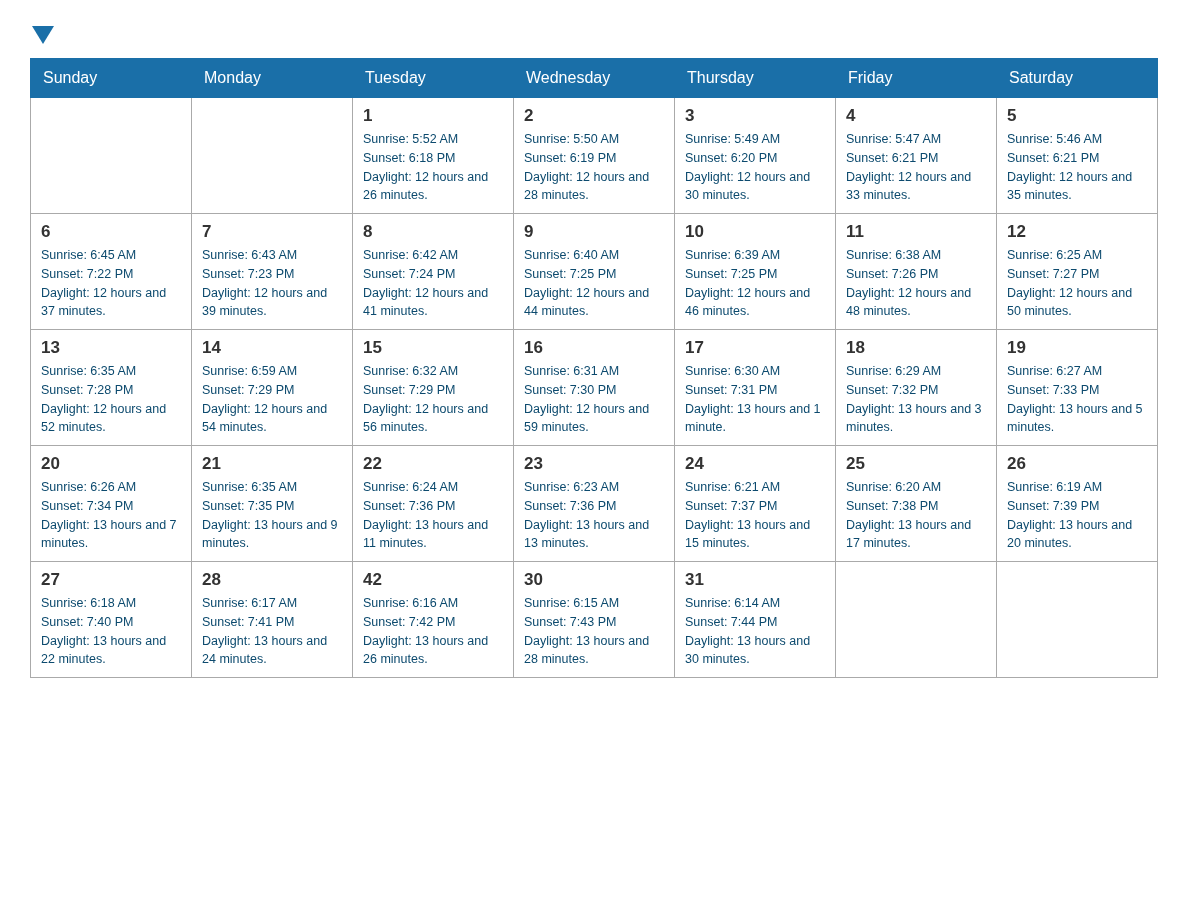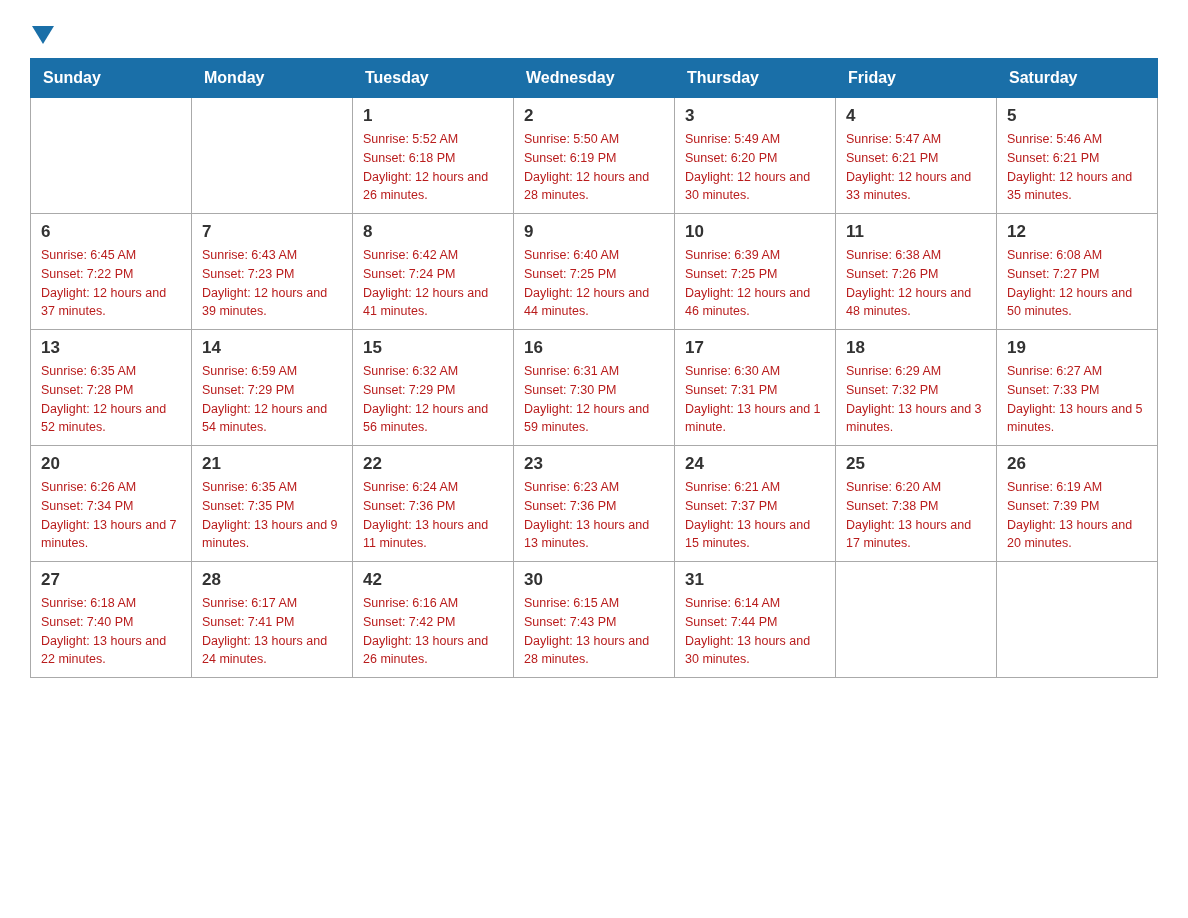--- a/index.html
+++ b/index.html
@@ -58,40 +58,40 @@
       width: 100%;
       border-collapse: collapse;
       margin-top: 10px;
     }
     th {
       background-color: #1a6fa8;
       color: #fff;
       padding: 10px 12px;
       text-align: left;
       font-size: 16px;
-      font-weight: bold;
+      font-weight: normal;
       border: 1px solid #1a6fa8;
     }
     td {
       border: 1px solid #aaa;
       vertical-align: top;
       padding: 8px 10px;
       width: 14.28%;
       min-height: 100px;
     }
     .day-number {
       font-size: 17px;
       font-weight: bold;
       color: #333;
       display: block;
       margin-bottom: 4px;
     }
     .day-info {
       font-size: 12.5px;
-      color: #b91c1c;
+      color: #0c4a6e;
       line-height: 1.5;
     }
     td.empty {
       background: #fff;
     }
     tr td {
       height: 110px;
     }
   </style>
 </head>
@@ -207,21 +207,21 @@
         </td>
         <td>
           <span class="day-number">11</span>
           <div class="day-info">Sunrise: 6:38 AM
 Sunset: 7:26 PM
 Daylight: 12 hours
 and 48 minutes.</div>
         </td>
         <td>
           <span class="day-number">12</span>
-          <div class="day-info">Sunrise: 6:08 AM
+          <div class="day-info">Sunrise: 6:25 AM
 Sunset: 7:27 PM
 Daylight: 12 hours
 and 50 minutes.</div>
         </td>
       </tr>
       <tr>
         <td>
           <span class="day-number">13</span>
           <div class="day-info">Sunrise: 6:35 AM
 Sunset: 7:28 PM

